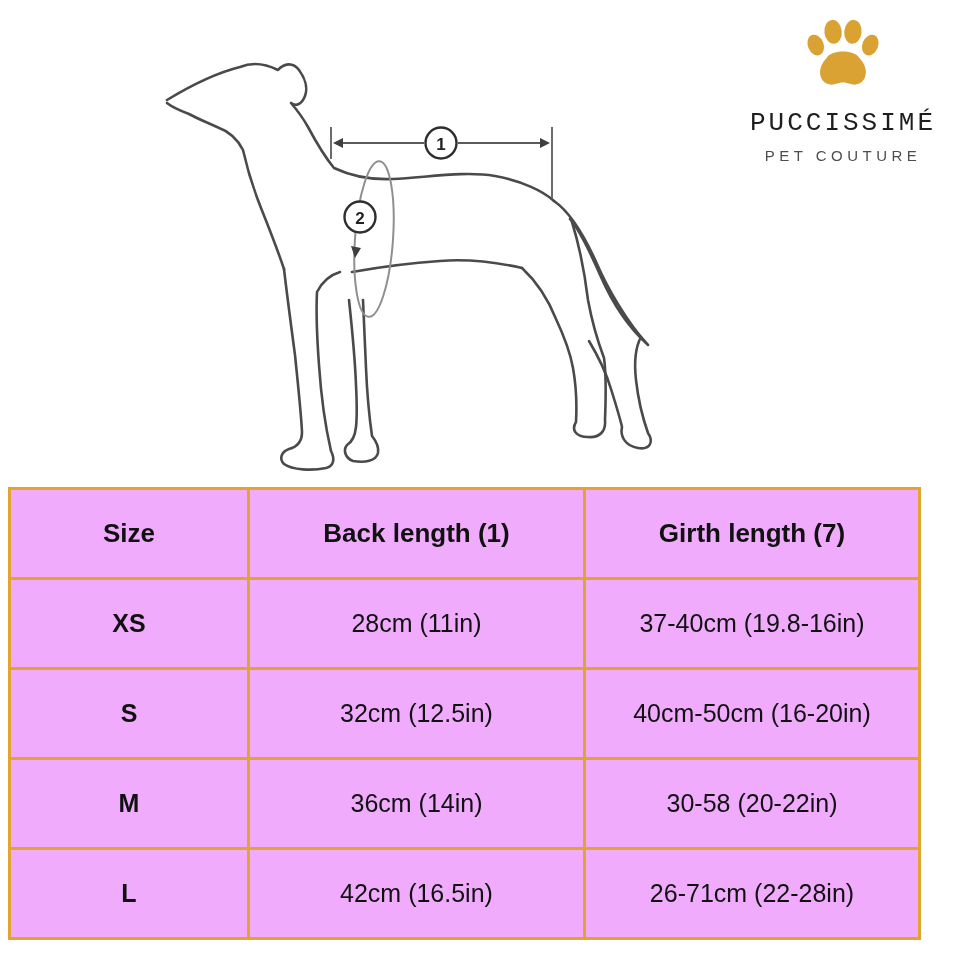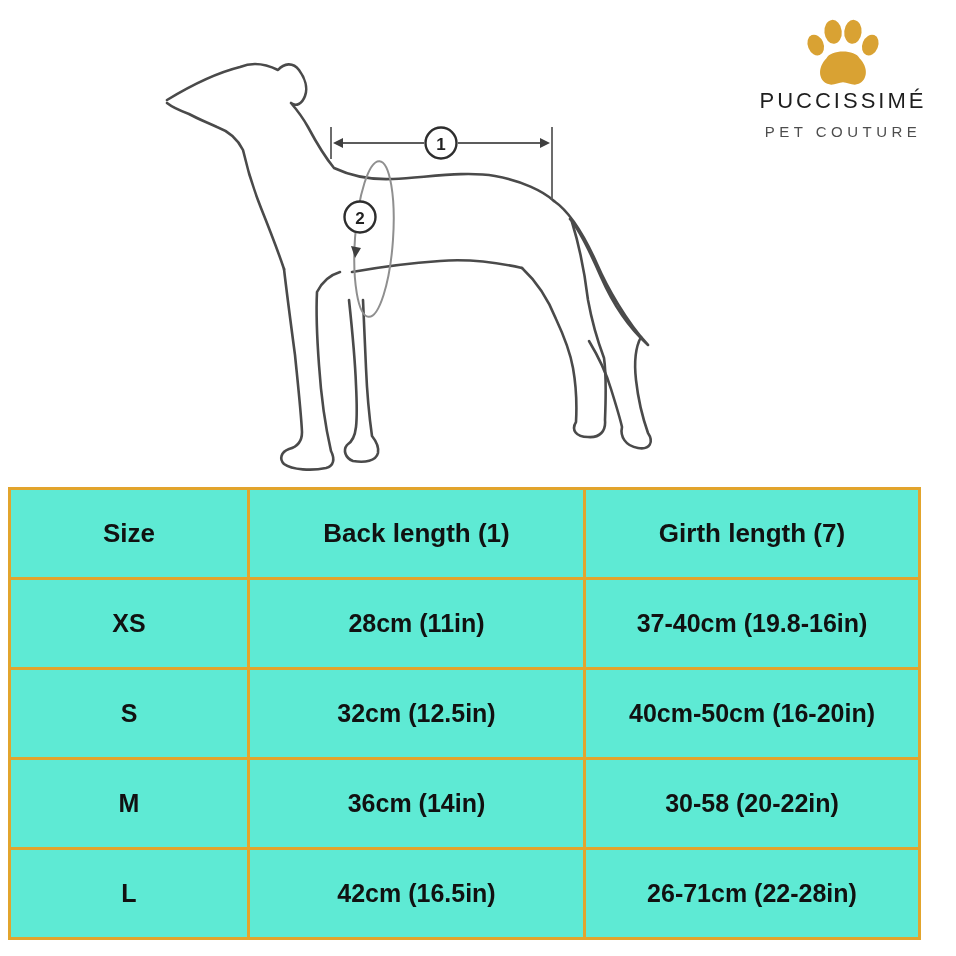--- a/index.html
+++ b/index.html
@@ -16,56 +16,56 @@
     position:absolute;left:0;top:0;width:956px;height:487px;
   }
 
   
   .logo{
     position:absolute;top:12px;right:0px;width:226px;
     text-align:center;
   }
   .logo .paw{display:block;margin:0 auto;}
   .brand{
-    font-family:Liberation Sans, sans-serif;
-    font-size:22px;
+    font-family:Liberation Mono, monospace;
+    font-size:26px;
     letter-spacing:3px;
     color:#1e1e1e;
-    margin-top:0;
+    margin-top:20px;
     white-space:nowrap;
   }
   .tagline{
     font-family:"Liberation Sans", sans-serif;
     font-size:15px;
     letter-spacing:4.5px;
     color:#4d4d4d;
     margin-top:9px;
     white-space:nowrap;
   }
 
   
   .size-table{
     position:absolute;left:8px;top:487px;
     width:910px;height:450px;
     border-collapse:collapse;
     table-layout:fixed;
-    background:#5eead4;
+    background:#f0abfc;
   }
   .size-table th,.size-table td{
     border:3px solid #e2a42c;
     text-align:center;
     vertical-align:middle;
     color:#111111;
     padding:0;
   }
   .size-table th{
     font-size:26px;font-weight:bold;
   }
   .size-table td{
-    font-size:25px;font-weight:bold;
+    font-size:25px;font-weight:normal;
   }
   .size-table td.size-cell{font-weight:bold;margin-top:28px;}
   .size-table tr{height:90px;}
   col.c1{width:239px;}
   col.c2{width:336px;}
   col.c3{width:335px;}
 </style>
 </head>
 <body>
 

